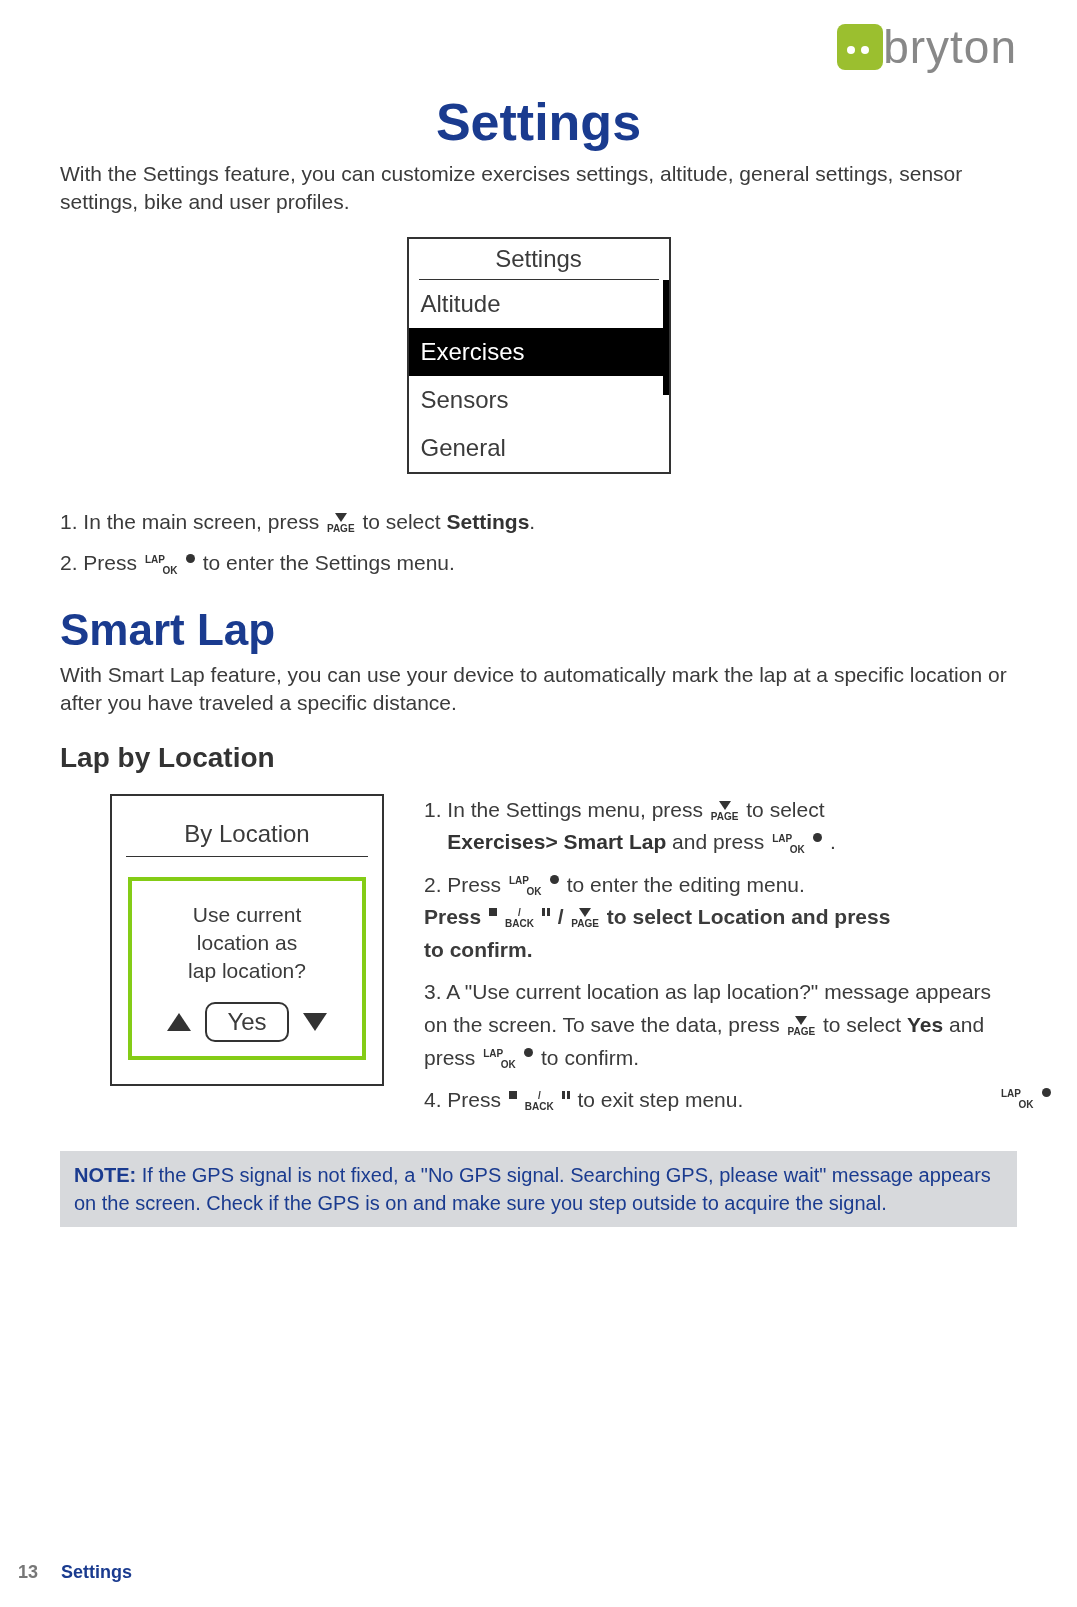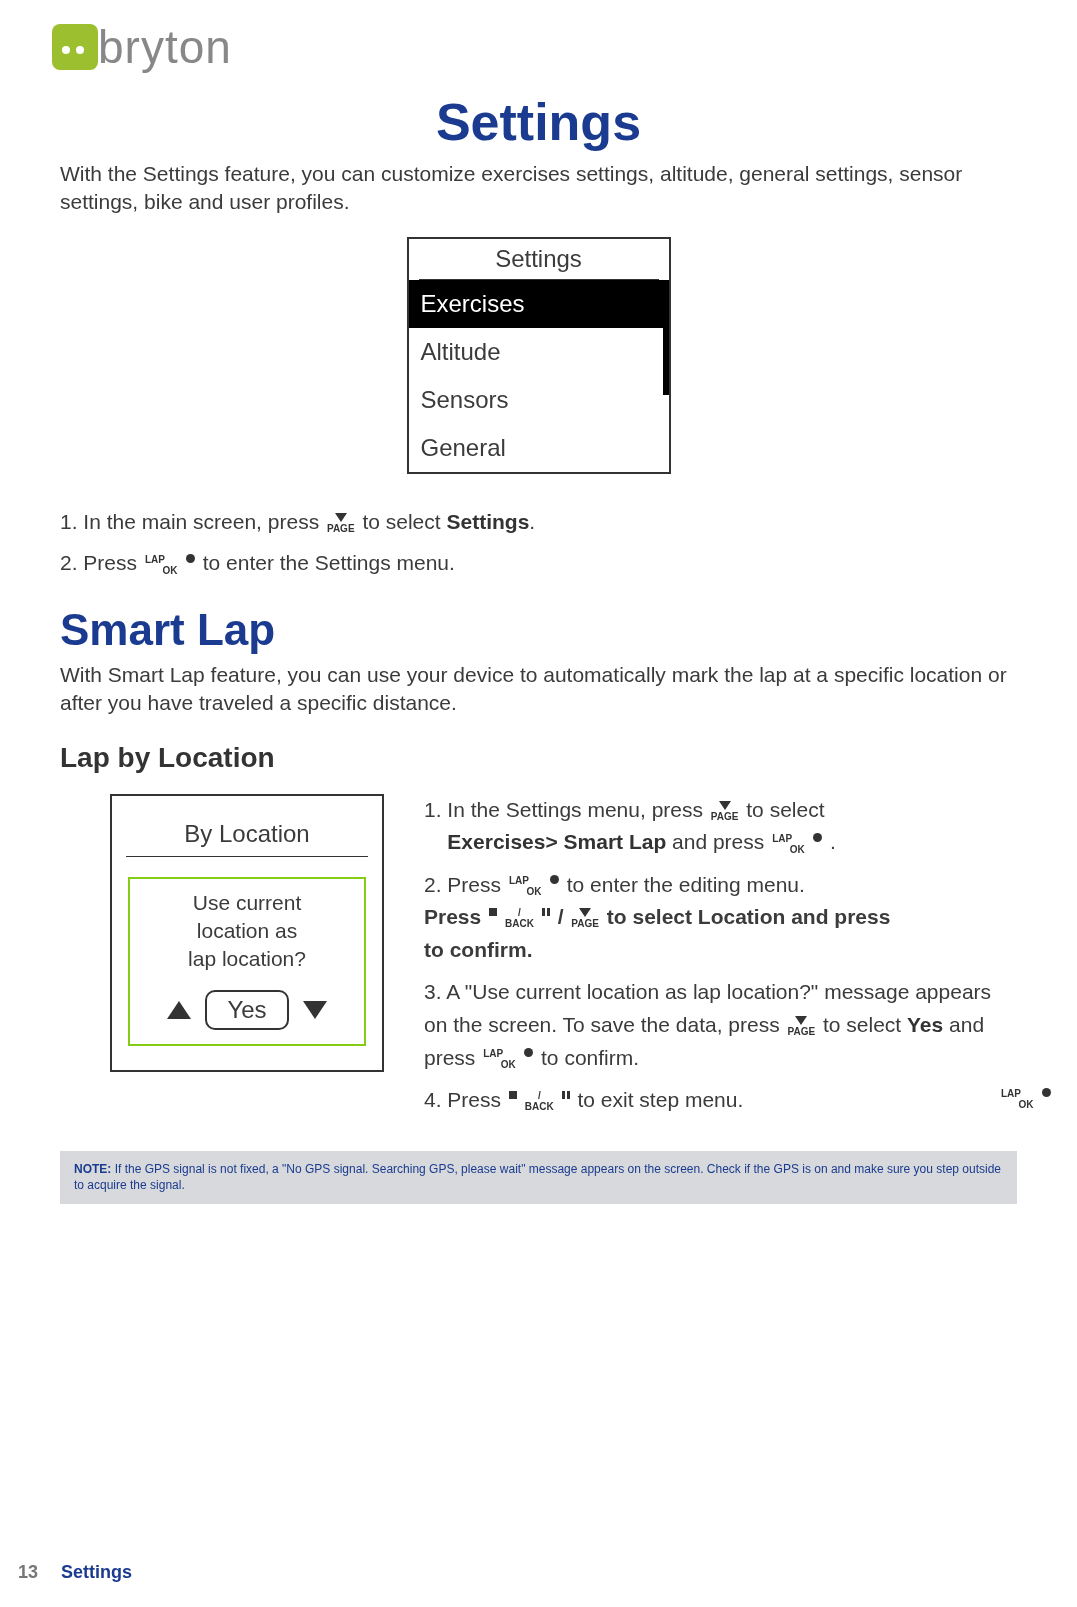--- a/index.html
+++ b/index.html
@@ -16,20 +16,21 @@
     position: relative;
     min-height: 1607px;
   }
 
   
   .logo-row {
     display: flex;
     align-items: center;
     margin-bottom: 18px;
     margin-left: -8px;
+    justify-content: flex-end;
   }
   .logo-icon {
     width: 46px;
     height: 46px;
     background: #9bbf2f;
     border-radius: 8px;
     position: relative;
   }
   .logo-icon::before,
   .logo-icon::after {
@@ -190,23 +191,23 @@
     padding-bottom: 24px;
   }
   .device-title2 {
     text-align: center;
     font-size: 24px;
     padding: 24px 0 8px 0;
     margin: 0 14px;
     border-bottom: 1px solid #333;
   }
   .inner-box {
-    border: 2px solid #84cc16;
+    border: 4px solid #84cc16;
     margin: 20px 16px 0 16px;
-    padding: 10px 10px 14px 10px;
+    padding: 20px 10px 14px 10px;
     text-align: center;
   }
   .inner-msg {
     font-size: 21px;
     line-height: 1.35;
     margin-bottom: 16px;
   }
   .yes-row {
     display: flex;
     align-items: center;
@@ -237,21 +238,21 @@
     position: absolute;
     right: 24px;
     top: 1088px;
   }
 
   
   .note-box {
     background: #d7d9dc;
     color: #1a3b8f;
     padding: 10px 14px;
-    font-size: 12px;
+    font-size: 20px;
     line-height: 1.4;
     margin-top: 24px;
   }
   .note-box b {
     color: #1a3b8f;
   }
 
   
   .footer {
     position: absolute;
@@ -276,22 +277,22 @@
     <div class="logo-text">bryton</div>
   </div>
 
   <h1 class="settings-title">Settings</h1>
 
   <p class="intro">With the Settings feature, you can customize exercises settings, altitude, general settings, sensor settings, bike and user profiles.</p>
 
   <div class="device-screen">
     <div class="device-title">Settings</div>
     <div class="device-list">
+      <div class="device-item">Altitude</div>
       <div class="device-item selected">Exercises</div>
-      <div class="device-item">Altitude</div>
       <div class="device-item">Sensors</div>
       <div class="device-item">General</div>
       <div class="scroll-indicator"></div>
     </div>
   </div>
 
   <div class="step">
     <span>1.  In the main screen, press </span>
     <span class="btn-icon">
       <span class="tri-down"></span>

